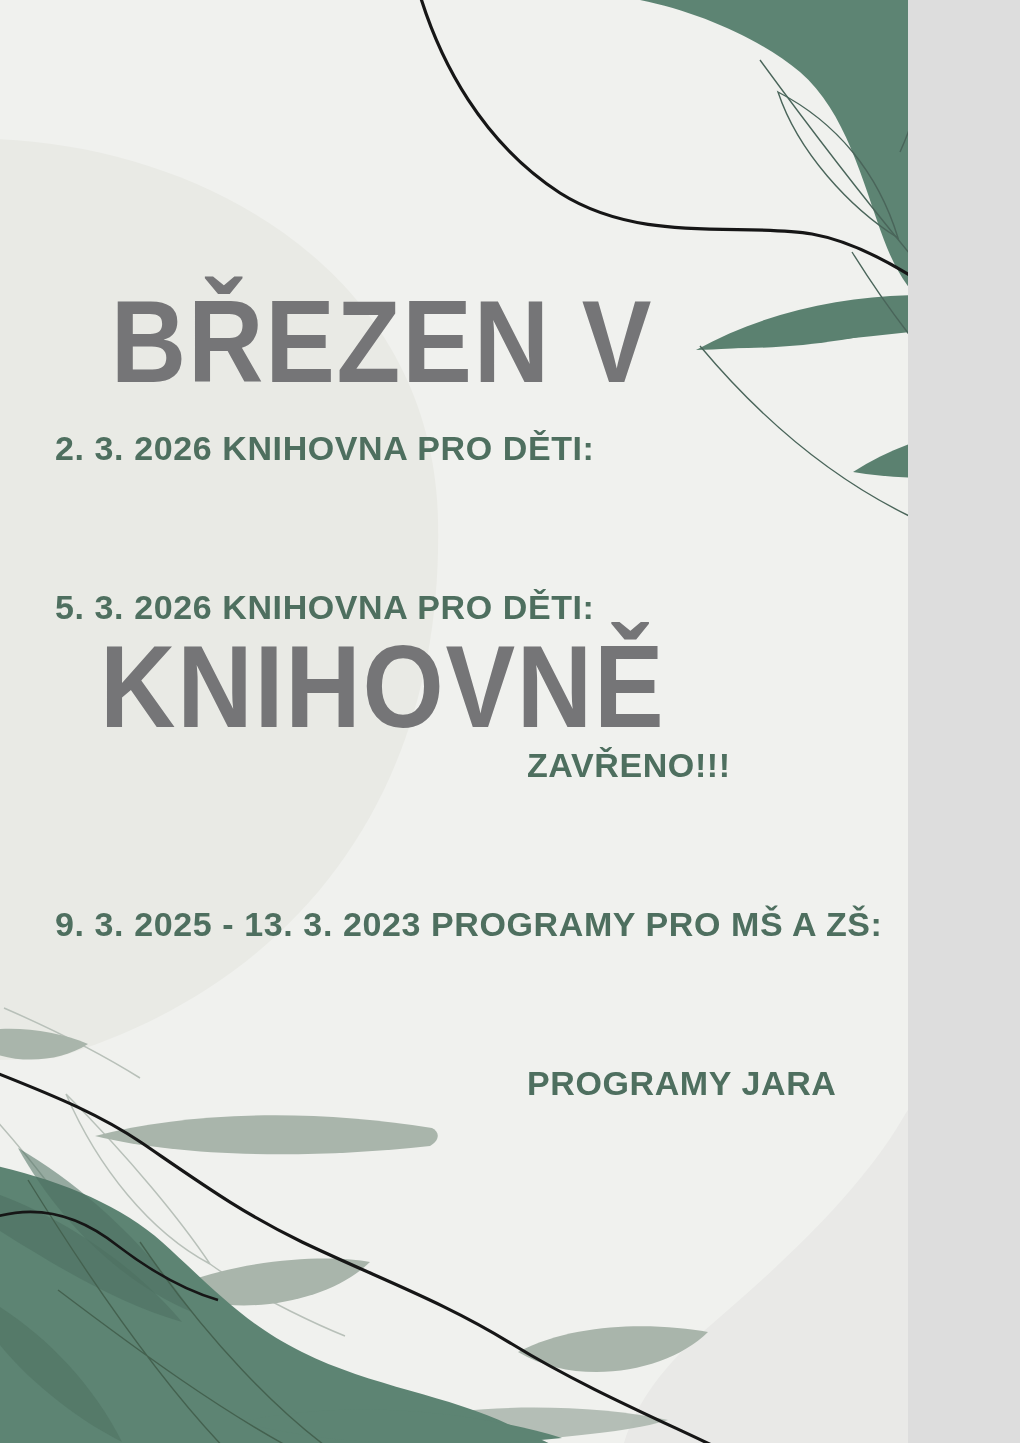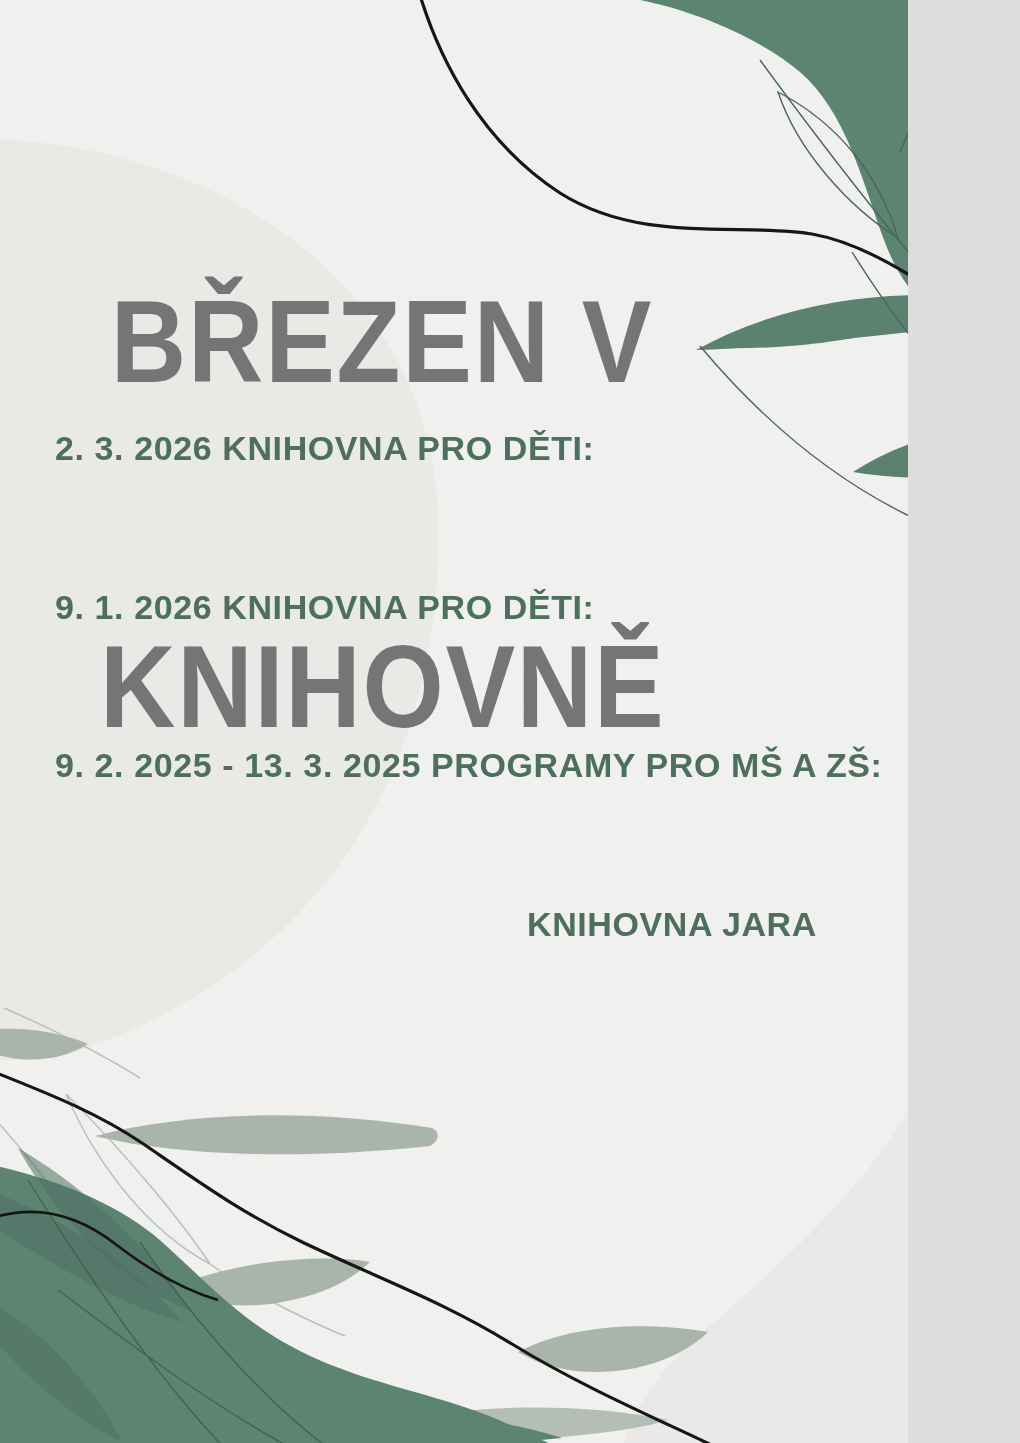--- a/index.html
+++ b/index.html
@@ -67,23 +67,24 @@
     <path stroke="#161616" fill="none" stroke-width="2.6" d="M-8,1218 C36,1204 78,1214 118,1246 C152,1272 184,1290 218,1300"></path>
   </svg>
 
   <div class="title">
     <div class="l1">BŘEZEN V</div>
     <div class="l2">KNIHOVNĚ</div>
   </div>
 
   <div class="schedule">
     <div class="row"><span>2. 3. 2026 KNIHOVNA PRO DĚTI:</span></div>
-    <div class="row"><span>9. 1. 2026 KNIHOVNA PRO DĚTI:</span></div>
-    <div class="row"><span>9. 2. 2025 - 13. 3. 2025 PROGRAMY PRO MŠ A ZŠ:</span></div>
-    <div class="row indent"><span>KNIHOVNA JARA</span></div>
+    <div class="row"><span>5. 3. 2026 KNIHOVNA PRO DĚTI:</span></div>
+    <div class="row indent"><span>ZAVŘENO!!!</span></div>
+    <div class="row"><span>9. 3. 2025 - 13. 3. 2023 PROGRAMY PRO MŠ A ZŠ:</span></div>
+    <div class="row indent"><span>PROGRAMY JARA</span></div>
     
     
     
     
     
     
     
     
     
     

